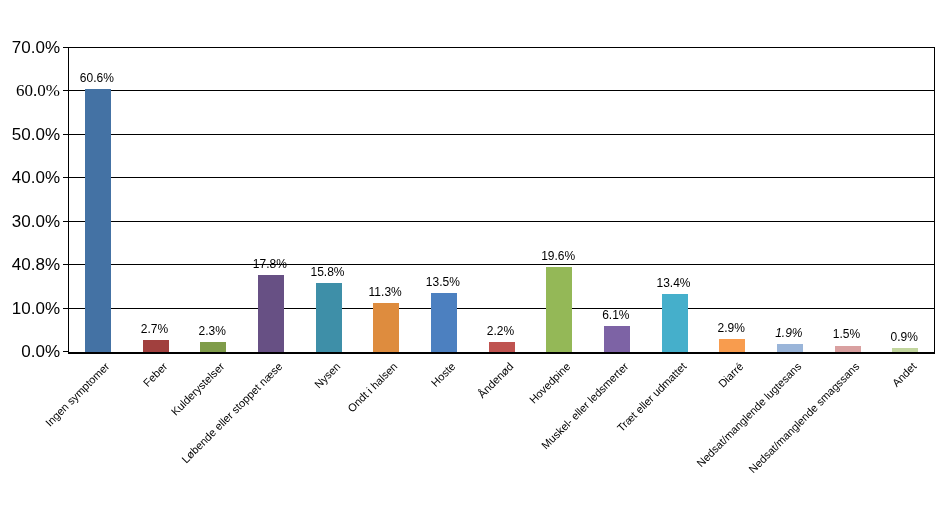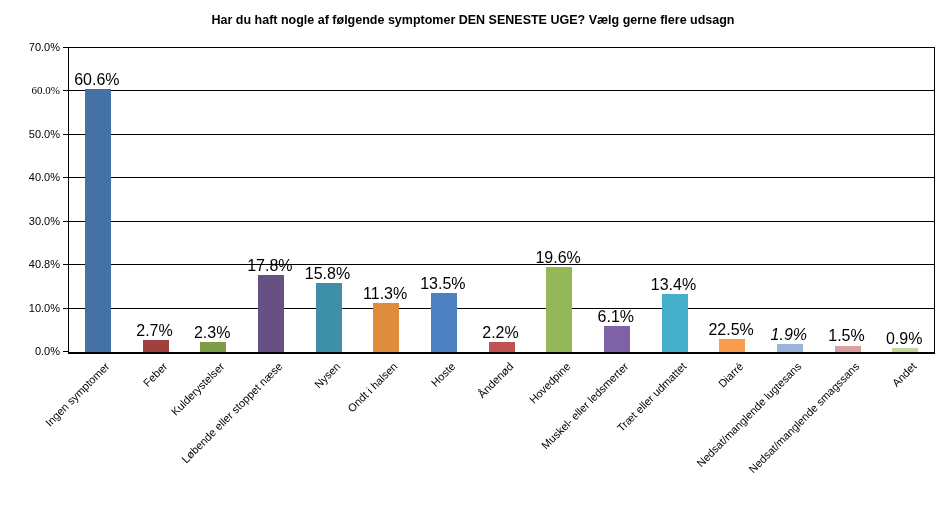--- a/index.html
+++ b/index.html
@@ -34,49 +34,48 @@
   }
   .y-tick-mark{
     position:absolute;
     width:5px;height:1px;
     background:#000;
   }
   .y-tick-label{
     position:absolute;
     width:52px;
     text-align:right;
-    font-size:11px;
+    font-size:17px;
     color:#000;
     line-height:11px;
   }
   .bar{
     position:absolute;
     bottom:0;
   }
   .bar-value-label{
     position:absolute;
-    font-size:16px;
+    font-size:12px;
     color:#000;
     white-space:nowrap;
     transform:translateX(-50%);
   }
   .x-category-label{
     position:absolute;
     font-size:11px;
     color:#000;
     white-space:nowrap;
     transform:translateX(-100%) rotate(-45deg);
     transform-origin:100% 0;
   }
 </style>
 </head>
 <body>
 
 <div id="chart">
-  <div class="chart-title">Har du haft nogle af følgende symptomer DEN SENESTE UGE? Vælg gerne flere udsagn</div>
   <div id="plot-area">
       <div class="gridline" style="bottom: 43.4286px;"></div>
       <div class="gridline" style="bottom: 86.8571px;"></div>
       <div class="gridline" style="bottom: 130.286px;"></div>
       <div class="gridline" style="bottom: 173.714px;"></div>
       <div class="gridline" style="bottom: 217.143px;"></div>
       <div class="gridline" style="bottom: 260.571px;"></div>
       <div class="bar" style="left: 15.8333px; width: 26px; height: 263.177px; background: rgb(68, 114, 164);"></div>
       <div class="bar" style="left: 73.5px; width: 26px; height: 11.7257px; background: rgb(161, 64, 62);"></div>
       <div class="bar" style="left: 131.167px; width: 26px; height: 9.98857px; background: rgb(127, 156, 73);"></div>
@@ -125,21 +124,21 @@
       <div class="bar-value-label" style="left: 442.833px; top: 275.371px;">13.5%</div>
       <div class="x-category-label" style="left: 448.833px; top: 360px;">Hoste</div>
       <div class="bar-value-label" style="left: 500.5px; top: 324px;">2.2%</div>
       <div class="x-category-label" style="left: 506.5px; top: 360px;">Åndenød</div>
       <div class="bar-value-label" style="left: 558.167px; top: 248.88px;">19.6%</div>
       <div class="x-category-label" style="left: 564.167px; top: 360px;">Hovedpine</div>
       <div class="bar-value-label" style="left: 615.833px; top: 307.509px;">6.1%</div>
       <div class="x-category-label" style="left: 621.833px; top: 360px;">Muskel- eller ledsmerter</div>
       <div class="bar-value-label" style="left: 673.5px; top: 275.806px;">13.4%</div>
       <div class="x-category-label" style="left: 679.5px; top: 360px;">Træt eller udmattet</div>
-      <div class="bar-value-label" style="left: 731.167px; top: 321.406px;">22.5%</div>
+      <div class="bar-value-label" style="left: 731.167px; top: 321.406px;">2.9%</div>
       <div class="x-category-label" style="left: 737.167px; top: 360px;">Diarré</div>
       <div class="bar-value-label" style="left: 788.833px; top: 325.749px; font-style: italic;">1.9%</div>
       <div class="x-category-label" style="left: 794.833px; top: 360px;">Nedsat/manglende lugtesans</div>
       <div class="bar-value-label" style="left: 846.5px; top: 327.486px;">1.5%</div>
       <div class="x-category-label" style="left: 852.5px; top: 360px;">Nedsat/manglende smagssans</div>
       <div class="bar-value-label" style="left: 904.167px; top: 330.091px;">0.9%</div>
       <div class="x-category-label" style="left: 910.167px; top: 360px;">Andet</div>
     </div>
 </div>
 

